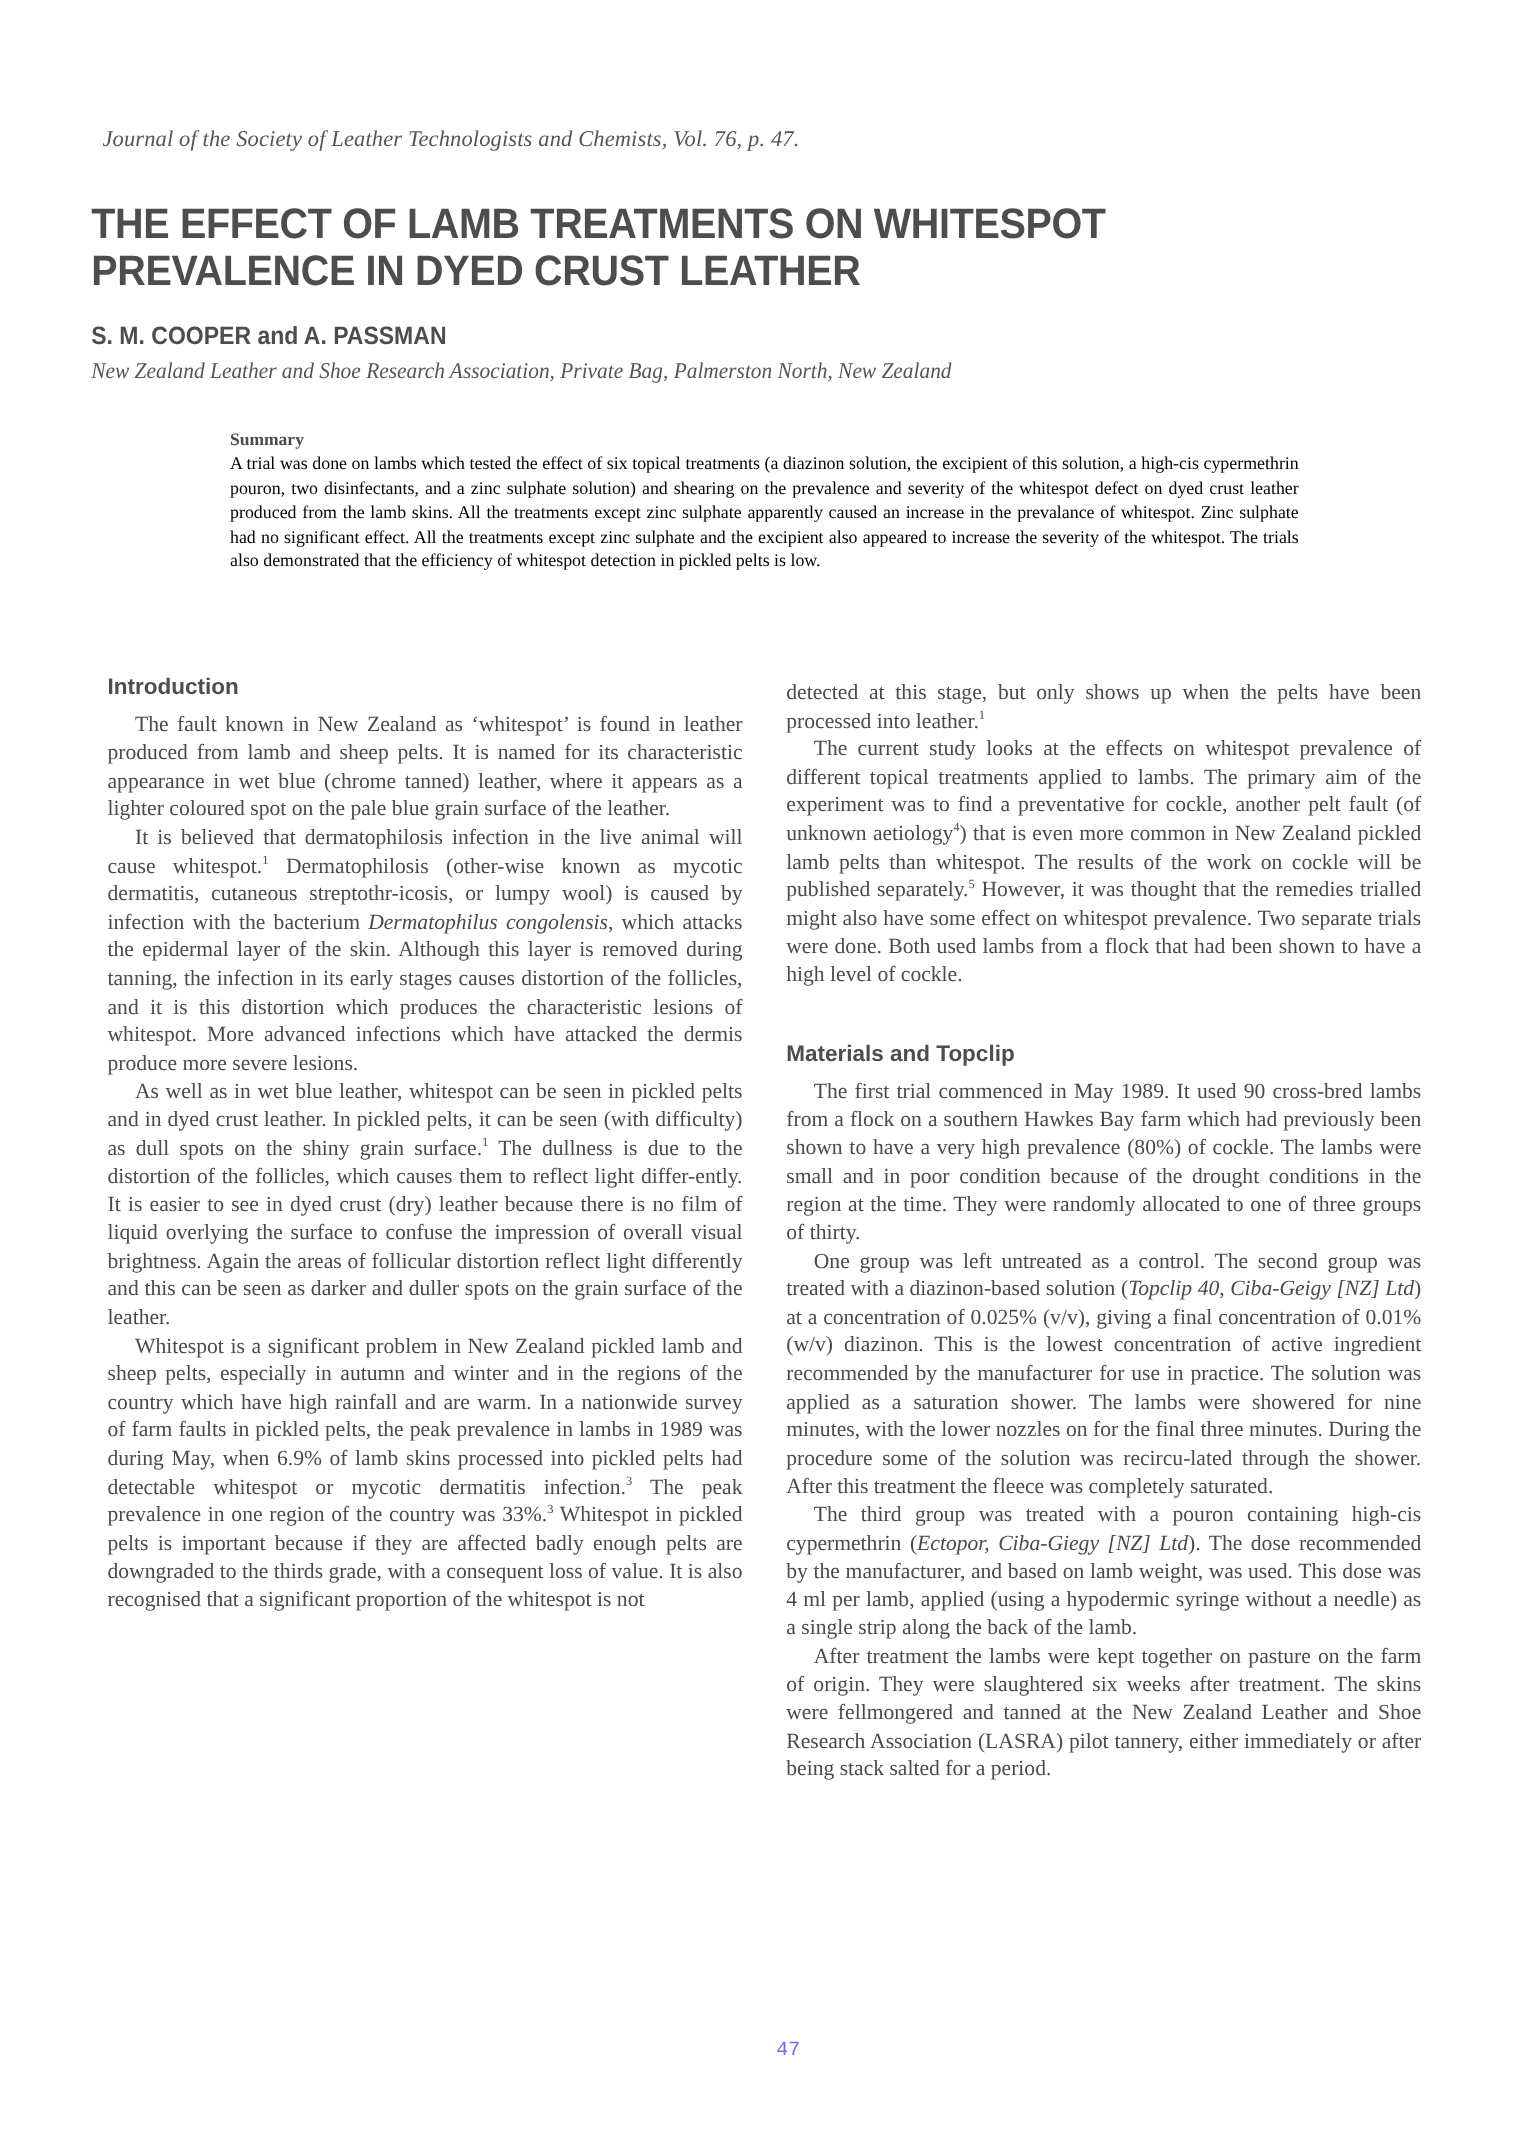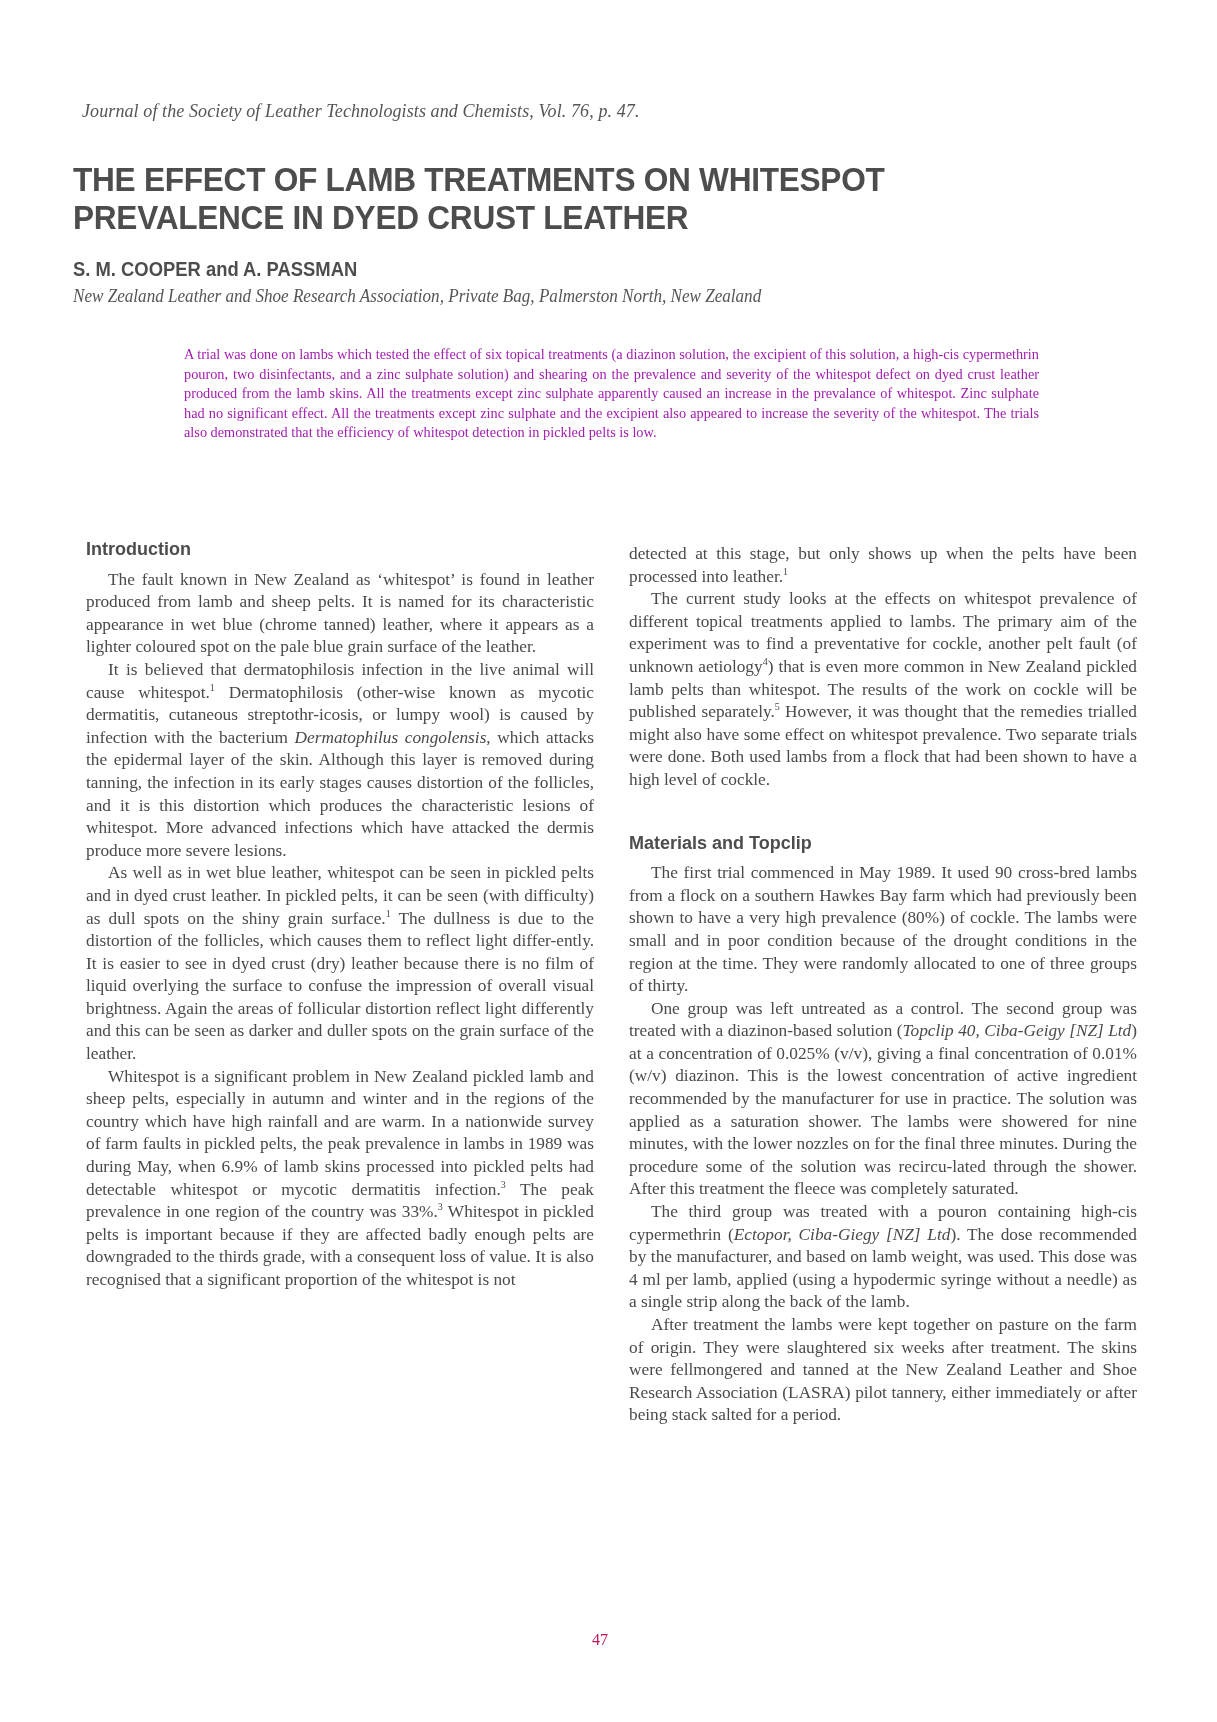--- a/index.html
+++ b/index.html
@@ -32,52 +32,53 @@
   }
   .summary {
     position: absolute; left: 184px; top: 345px; width: 855px;
   }
   .summary-heading {
     font-family: "Liberation Serif", serif; font-weight: bold; font-size: 14px;
     color: #4a4a4a; margin: 0 0 1px 0;
   }
   .summary-body {
     font-family: "Liberation Serif", serif; font-size: 14.3px; line-height: 19.6px;
-    text-align: justify; margin: 0; color: #a21caf;
+    text-align: justify; margin: 0; color: #000000;
   }
   .col {
     position: absolute; top: 538px; width: 508px;
     font-size: 17.3px; line-height: 22.6px; text-align: justify; color: #4a4a4a;
   }
   .col-left { left: 86px; }
   .col-right { left: 629px; top: 543px; }
   .section-heading {
     font-family: "Liberation Sans", sans-serif; font-weight: bold;
     font-size: 18px; color: #4d4d4d; margin: 0 0 8px 0;
   }
   .col p { margin: 0; text-indent: 22px; }
   .col p.noindent { text-indent: 0; }
   .methods-heading { margin-top: 40px; }
   sup { font-size: 10px; line-height: 0; vertical-align: 7px; }
   .page-number {
-    position: absolute; left: 592px; top: 1631px;
-    font-family: Liberation Serif, serif; font-size: 16px; color: #be185d;
+    position: absolute; left: 621px; top: 1631px;
+    font-family: Liberation Mono, monospace; font-size: 16px; color: #8b5cf6;
   }
   i { }
 </style>
 </head>
 <body>
 
 <div class="journal">Journal of the Society of Leather Technologists and Chemists, Vol. 76, p. 47.</div>
 
 <h1 class="title">THE EFFECT OF LAMB TREATMENTS ON WHITESPOT PREVALENCE IN DYED CRUST LEATHER</h1>
 <div class="authors">S. M. COOPER and A. PASSMAN</div>
 <div class="affiliation">New Zealand Leather and Shoe Research Association, Private Bag, Palmerston North, New Zealand</div>
 
 <section class="summary">
+  <h3 class="summary-heading">Summary</h3>
   <p class="summary-body">A trial was done on lambs which tested the effect of six topical treatments (a diazinon solution, the excipient of this solution, a high-cis cypermethrin pouron, two disinfectants, and a zinc sulphate solution) and shearing on the prevalence and severity of the whitespot defect on dyed crust leather produced from the lamb skins. All the treatments except zinc sulphate apparently caused an increase in the prevalance of whitespot. Zinc sulphate had no significant effect. All the treatments except zinc sulphate and the excipient also appeared to increase the severity of the whitespot. The trials also demonstrated that the efficiency of whitespot detection in pickled pelts is low.</p>
 </section>
 
 <div class="col col-left">
   <h2 class="section-heading">Introduction</h2>
   <p>The fault known in New Zealand as ‘whitespot’ is found in leather produced from lamb and sheep pelts. It is named for its characteristic appearance in wet blue (chrome tanned) leather, where it appears as a lighter coloured spot on the pale blue grain surface of the leather.</p>
   <p><span>It is believed that dermatophilosis infection in the live animal will cause whitespot.</span><sup>1</sup><span> Dermatophilosis (other-wise known as mycotic dermatitis, cutaneous streptothr-icosis, or lumpy wool) is caused by infection with the bacterium </span><i>Dermatophilus congolensis</i><span>, which attacks the epidermal layer of the skin. Although this layer is removed during tanning, the infection in its early stages causes distortion of the follicles, and it is this distortion which produces the characteristic lesions of whitespot. More advanced infections which have attacked the dermis produce more severe lesions.</span></p>
   <p><span>As well as in wet blue leather, whitespot can be seen in pickled pelts and in dyed crust leather. In pickled pelts, it can be seen (with difficulty) as dull spots on the shiny grain surface.</span><sup>1</sup><span> The dullness is due to the distortion of the follicles, which causes them to reflect light differ-ently. It is easier to see in dyed crust (dry) leather because there is no film of liquid overlying the surface to confuse the impression of overall visual brightness. Again the areas of follicular distortion reflect light differently and this can be seen as darker and duller spots on the grain surface of the leather.</span></p>
   <p><span>Whitespot is a significant problem in New Zealand pickled lamb and sheep pelts, especially in autumn and winter and in the regions of the country which have high rainfall and are warm. In a nationwide survey of farm faults in pickled pelts, the peak prevalence in lambs in 1989 was during May, when 6.9% of lamb skins processed into pickled pelts had detectable whitespot or mycotic dermatitis infection.</span><sup>3</sup><span> The peak prevalence in one region of the country was 33%.</span><sup>3</sup><span id="p5c-left"> Whitespot in pickled pelts is important because if they are affected badly enough pelts are downgraded to the thirds grade, with a consequent loss of value. It is also recognised that a significant proportion of the whitespot is not</span></p>
 </div>

